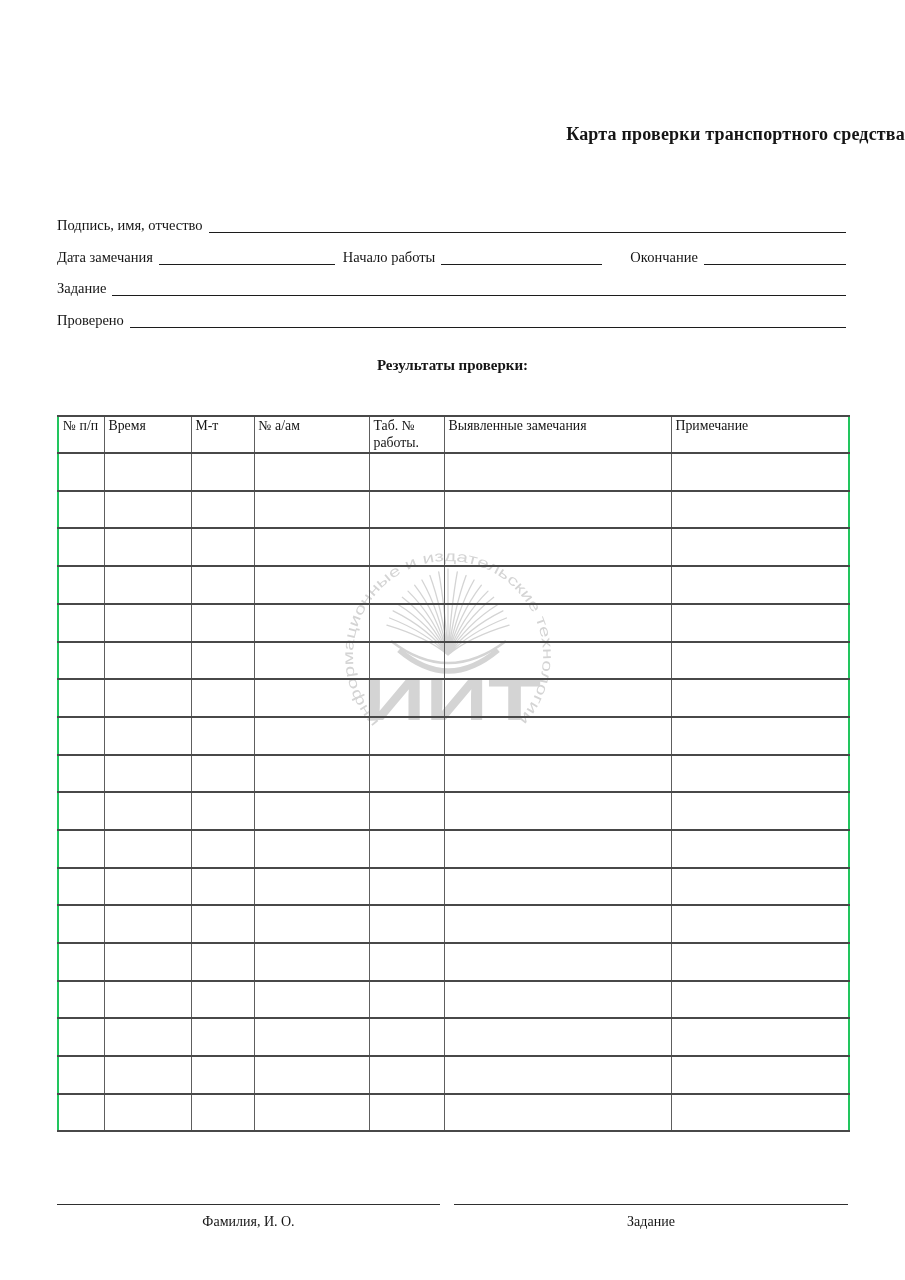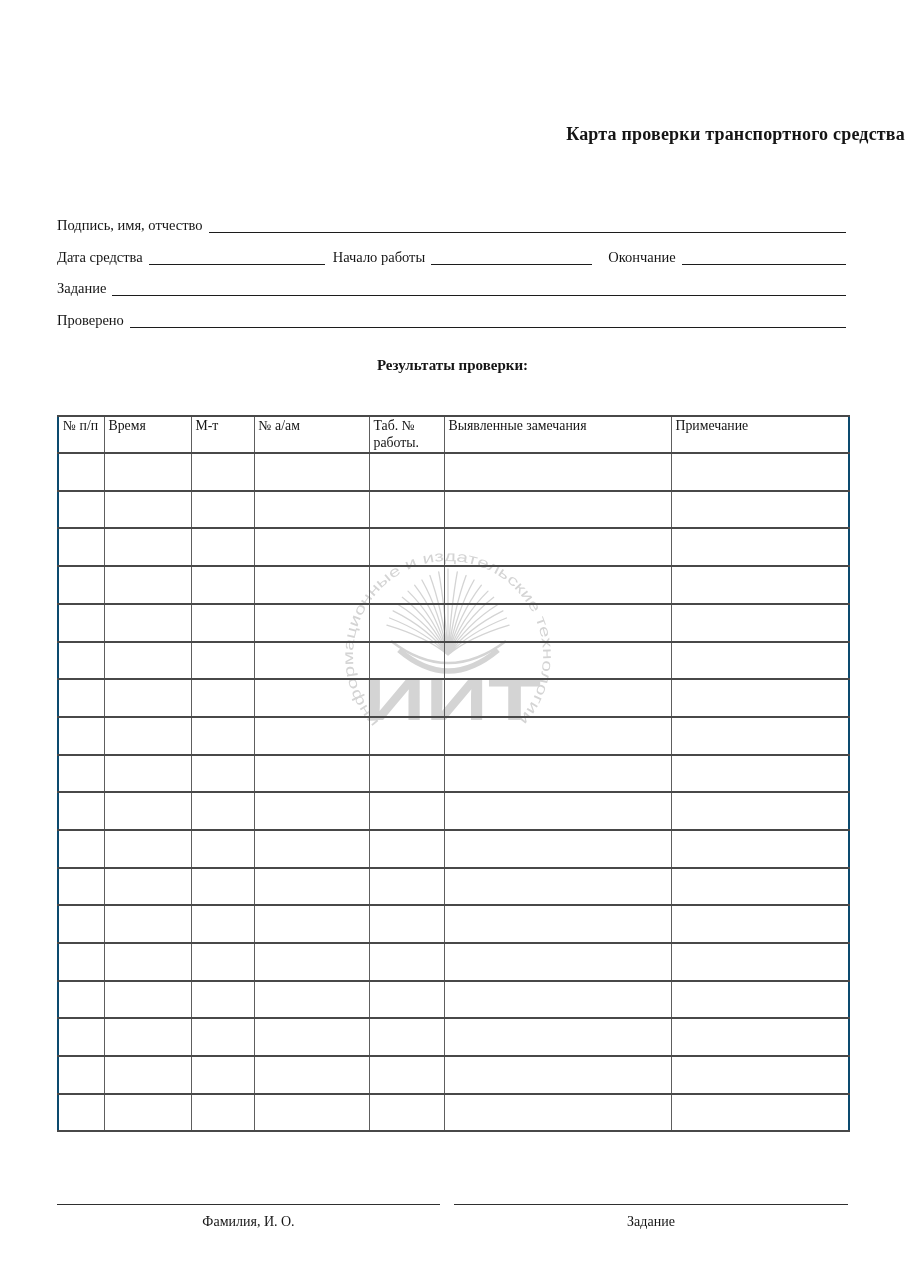--- a/index.html
+++ b/index.html
@@ -17,30 +17,30 @@
     display:flex;align-items:flex-end;font-size:14.5px;line-height:1;
   }
   .fr1{top:216px}.fr2{top:248px}.fr3{top:279px}.fr4{top:311px}
   .field-label{white-space:nowrap;padding-bottom:1px;}
   .fill-line{
     flex:1 1 auto;border-bottom:1px solid #1c1c1c;height:15px;
     margin-left:6px;min-width:20px;font-size:13px;
   }
   .fill-line.fixed178{flex:0 0 176px}
   .fill-line.fixed163{flex:0 0 161px}
-  .ml9{margin-left:8px}.ml16{margin-left:16px}
+  .ml9{margin-left:8px}.ml16{margin-left:28px}
   .results-heading{
     position:absolute;top:357px;left:0;width:100%;text-align:center;
     font-size:15px;font-weight:bold;
   }
   
   .results-table{
     position:absolute;left:57px;top:415px;width:791px;z-index:2;
     border-collapse:collapse;table-layout:fixed;background:transparent;
-    border:2px solid #0c4a6e;
+    border:2px solid #22c55e;
   }
   .results-table th,.results-table td{
     border:1px solid #5e5e5e;border-top-width:2px;border-bottom-width:2px;
     border-top-color:#484848;border-bottom-color:#484848;
     padding:1px 4px;vertical-align:top;text-align:left;
     font-weight:normal;font-size:13.8px;line-height:1.2;
     overflow:hidden;
   }
   .results-table thead tr{height:34px}
   .results-table tbody tr{height:37.7px}
@@ -60,21 +60,21 @@
 <body>
 
 <div class="doc-title">Карта проверки транспортного средства</div>
 
 <div class="field-row fr1">
   <span class="field-label">Подпись, имя, отчество</span>
   <span class="fill-line"></span>
 </div>
 
 <div class="field-row fr2">
-  <span class="field-label">Дата средства</span>
+  <span class="field-label">Дата замечания</span>
   <span class="fill-line fixed178"></span>
   <span class="field-label ml9">Начало работы</span>
   <span class="fill-line fixed163"></span>
   <span class="field-label ml16">Окончание</span>
   <span class="fill-line"></span>
 </div>
 
 <div class="field-row fr3">
   <span class="field-label">Задание</span>
   <span class="fill-line"></span>

